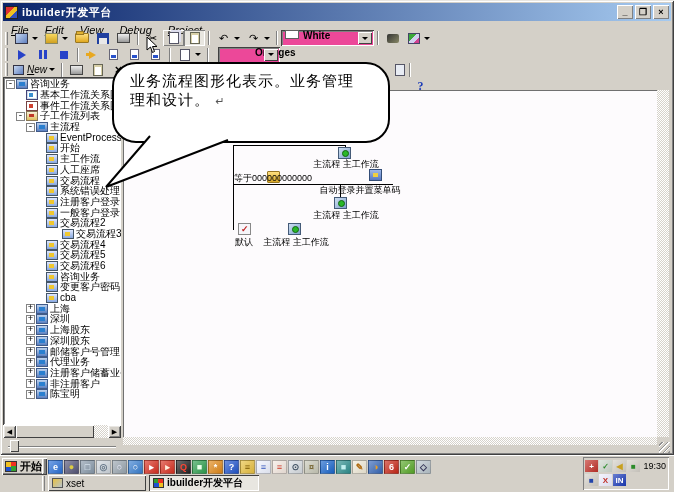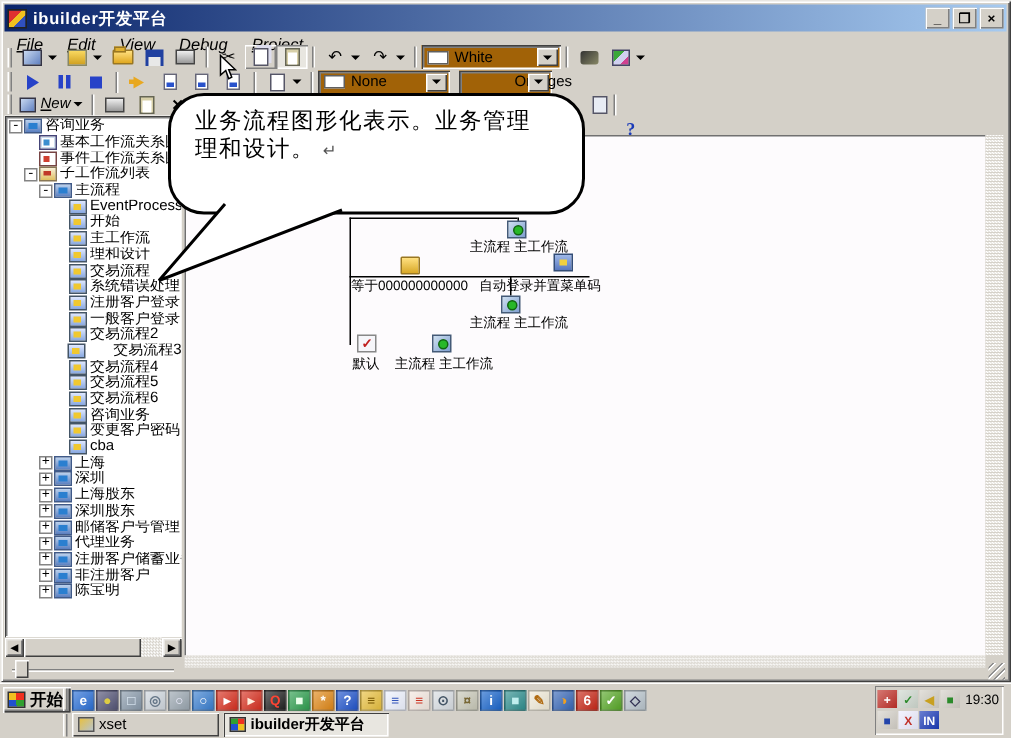--- a/index.html
+++ b/index.html
@@ -24,22 +24,22 @@
   .mi::first-letter{text-decoration:underline;}
 
   
   .tb{position:absolute;display:flex;align-items:center;}
   .grip{width:3px;height:13px;margin:0 3px 0 2px;border-left:1px solid #fff;border-right:1px solid #808080;}
   .tbtn{width:21px;height:16px;display:flex;align-items:center;justify-content:center;position:relative;}
   .tbtn.hov{box-shadow:inset 1px 1px 0 #fff, inset -1px -1px 0 #808080;}
   .tbtn.on{box-shadow:inset 1px 1px 0 #808080, inset -1px -1px 0 #fff;background:#e8e6e0;}
   .dd{width:0;height:0;border-left:3px solid transparent;border-right:3px solid transparent;border-top:3px solid #000;margin:0 3px 0 0;}
   .sep{width:2px;height:14px;border-left:1px solid #808080;border-right:1px solid #fff;margin:0 3px;}
-  .combo{height:16px;background:#a16207;display:flex;align-items:center;font-size:10px;
-    box-shadow:inset 1px 1px 0 #404040, inset -1px -1px 0 #fff, inset 2px 2px 0 #808080;padding-left:4px;position:relative;}
+  .combo{height:16px;background:#ec4899;display:flex;font-size:10px;
+    box-shadow:inset 1px 1px 0 #404040, inset -1px -1px 0 #fff, inset 2px 2px 0 #808080;padding-left:4px;position:relative;font-weight:bold;}
   .combo .cbtn{position:absolute;right:2px;top:2px;width:14px;height:12px;background:#d4d0c8;display:flex;align-items:center;justify-content:center;
     box-shadow:inset 1px 1px 0 #fff, inset -1px -1px 0 #404040;}
   .swatch{width:14px;height:9px;background:#fff;border:1px solid #606060;margin-right:4px;}
 
   
   .i-box{width:13px;height:11px;border:1px solid #334;background:linear-gradient(135deg,#c8d8f0,#6080c0);}
   .i-grid{width:13px;height:11px;background:linear-gradient(#f8d860,#d0a020);border:1px solid #886;}
   .i-folder{width:14px;height:10px;background:linear-gradient(#ffe080,#e0a820);border:1px solid #997722;position:relative;border-radius:1px;}
   .i-folder::before{content:"";position:absolute;left:0;top:-3px;width:6px;height:2px;background:#e0b030;border:1px solid #997722;}
   .i-save{width:12px;height:11px;background:#2040a0;position:relative;}
@@ -234,27 +234,20 @@
         </span>
       <span class="tbtn">
           <span class="i-step"></span>
         </span>
       <span class="sep"></span>
       <span class="tbtn">
           <span class="i-page"></span>
         </span>
       <span class="dd"></span>
       <span class="sep"></span>
-      <span class="combo" style="width:88px;">
-        <span class="swatch"></span>
-        <span>None</span>
-        <span class="cbtn">
-            <span class="dd" style="margin:0;"></span>
-          </span>
-      </span>
       <span style="width:6px;"></span>
       <span class="combo" style="width:62px;padding-left:37px;">
         <span>Oranges</span>
         <span class="cbtn">
             <span class="dd" style="margin:0;"></span>
           </span>
       </span>
     </div>
 
     <div class="tb" style="left:3px;top:61px;height:17px;">
@@ -320,21 +313,21 @@
           <span class="tlabel">开始</span>
         </div>
         <div class="tree-row" style="padding-left: 32px;">
           <span class="exp-sp"></span>
           <span class="ticon ic-flow"></span>
           <span class="tlabel">主工作流</span>
         </div>
         <div class="tree-row" style="padding-left: 32px;">
           <span class="exp-sp"></span>
           <span class="ticon ic-flow"></span>
-          <span class="tlabel">理和设计</span>
+          <span class="tlabel">人工座席</span>
         </div>
         <div class="tree-row" style="padding-left: 32px;">
           <span class="exp-sp"></span>
           <span class="ticon ic-flow"></span>
           <span class="tlabel">交易流程</span>
         </div>
         <div class="tree-row" style="padding-left: 32px;">
           <span class="exp-sp"></span>
           <span class="ticon ic-flow"></span>
           <span class="tlabel">系统错误处理</span>
@@ -347,21 +340,21 @@
         <div class="tree-row" style="padding-left: 32px;">
           <span class="exp-sp"></span>
           <span class="ticon ic-flow"></span>
           <span class="tlabel">一般客户登录</span>
         </div>
         <div class="tree-row" style="padding-left: 32px;">
           <span class="exp-sp"></span>
           <span class="ticon ic-flow"></span>
           <span class="tlabel">交易流程2</span>
         </div>
-        <div class="tree-row" style="padding-left: 14px; justify-content: space-between;">
+        <div class="tree-row" style="padding-left: 48px;">
           <span class="exp-sp"></span>
           <span class="ticon ic-flow"></span>
           <span class="tlabel">交易流程3</span>
         </div>
         <div class="tree-row" style="padding-left: 32px;">
           <span class="exp-sp"></span>
           <span class="ticon ic-flow"></span>
           <span class="tlabel">交易流程4</span>
         </div>
         <div class="tree-row" style="padding-left: 32px;">
@@ -448,21 +441,21 @@
       <div class="fline" style="left:109px;top:54px;width:1px;height:85px;"></div>
       <div class="fline" style="left:109px;top:54px;width:112px;height:1px;"></div>
       <div class="fline" style="left:221px;top:54px;width:1px;height:4px;"></div>
       <div class="fline" style="left:109px;top:93px;width:160px;height:1px;"></div>
       <div class="fline" style="left:216px;top:93px;width:1px;height:13px;"></div>
 
       <span class="fc-ic fc-process" style="left:214px;top:56px;"></span>
       <span class="fc-label" style="left:188px;top:68px;width:68px;">主流程 主工作流</span>
 
       <span class="fc-ic fc-folder" style="left:143px;top:80px;"></span>
-      <span class="fc-label" style="left:110px;top:94px;width:78px;">等于000000000000</span>
+      <span class="fc-label" style="left:110px;top:82px;width:78px;">等于000000000000</span>
 
       <span class="fc-ic fc-login" style="left:245px;top:78px;"></span>
       <span class="fc-label" style="left:190px;top:94px;width:92px;">自动登录并置菜单码</span>
 
       <span class="fc-ic fc-process" style="left:210px;top:106px;"></span>
       <span class="fc-label" style="left:188px;top:119px;width:68px;">主流程 主工作流</span>
 
       <span class="fc-ic fc-clip" style="left:114px;top:132px;"></span>
       <span class="fc-label" style="left:107px;top:146px;width:26px;">默认</span>
 

